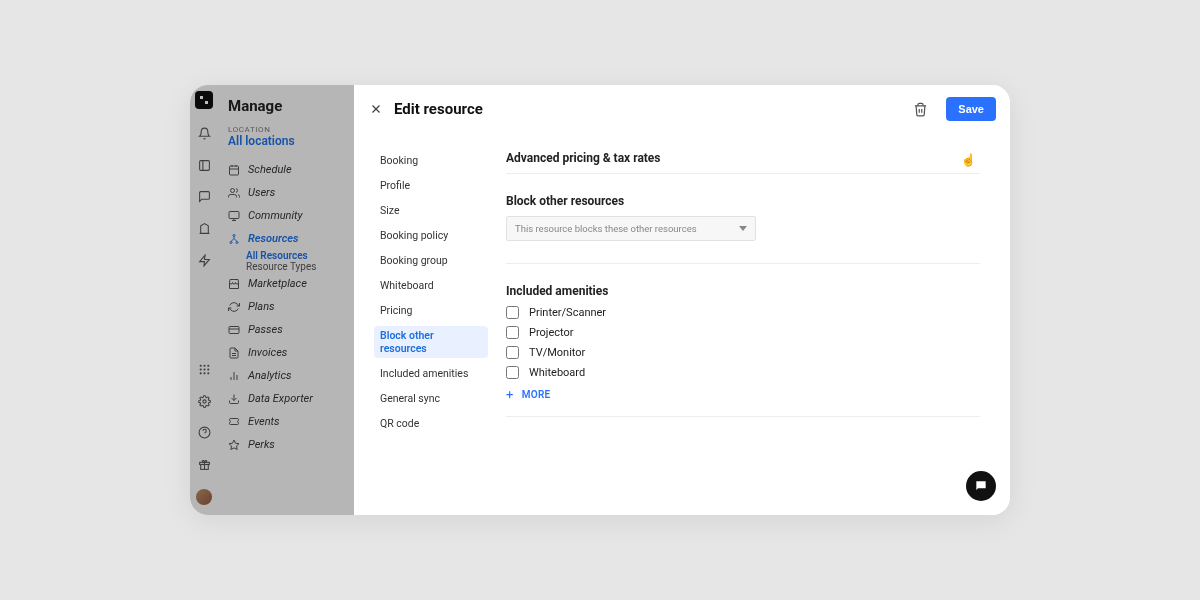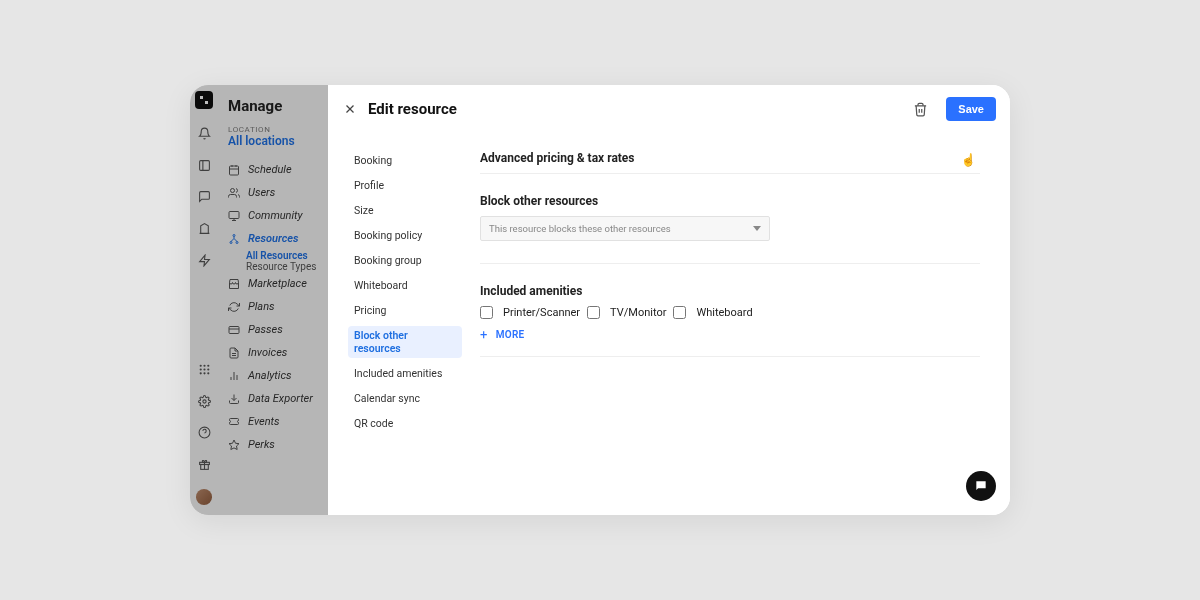--- a/index.html
+++ b/index.html
@@ -19,21 +19,21 @@
     background: #fff;
     border-radius: 18px;
     overflow: hidden;
     display: flex;
     position: relative;
     box-shadow: 0 6px 30px rgba(0,0,0,0.08);
   }
 
   
   .sidebar {
-    width: 138px;
+    width: 164px;
     background: #f3f3f3;
     display: flex;
     flex-direction: column;
     position: relative;
   }
   .scrim {
     position: absolute;
     inset: 0;
     background: rgba(0,0,0,0.25);
     pointer-events: none;
@@ -119,25 +119,25 @@
     font-size:11px;
     color:#222;
   }
   .block { margin-bottom: 20px; }
   .block-title { font-size:12px; font-weight:700; margin-bottom:8px; display:flex; align-items:center; justify-content:space-between;}
   .divider { height:1px; background:#eee; margin-top:8px; }
   .select-box {
     border:1px solid #e1e1e1; border-radius:2px; background:#f7f7f7;
     padding:6px 8px; font-size:9.5px; color:#888;
     display:flex; align-items:center; justify-content:space-between;
-    width: 290px;
+    width: 250px;
   }
   .caret-down { width:0;height:0;border-left:4px solid transparent;border-right:4px solid transparent;border-top:5px solid #888; }
 
-  .amenity-list { display:flex;flex-direction:row; gap:7px; margin-top:4px;}
+  .amenity-list { display:flex;flex-direction:column; gap:7px; margin-top:4px;}
   .amenity-row { display:flex; align-items:center; gap:10px; }
   .amenity-row input[type=checkbox]{ width:13px;height:13px; accent-color:#2a71ff; }
   .more-link { display:flex;align-items:center;gap:8px; color:#2a71ff; font-size:10px; font-weight:600; letter-spacing:0.3px; margin-top:8px; cursor:pointer;}
 
   .chat-fab {
     position:absolute; right:-10px; bottom:-10px;
     width:30px;height:30px; background:#111; border-radius:50%;
     display:flex;align-items:center;justify-content:center; color:#fff;
     transform: translate(-12px,-12px);
   }
@@ -383,21 +383,21 @@
       <nav class="section-nav">
         <div class="section-link">Booking</div>
         <div class="section-link">Profile</div>
         <div class="section-link">Size</div>
         <div class="section-link">Booking policy</div>
         <div class="section-link">Booking group</div>
         <div class="section-link">Whiteboard</div>
         <div class="section-link">Pricing</div>
         <div class="section-link active">Block other resources</div>
         <div class="section-link">Included amenities</div>
-        <div class="section-link">Calendar sync</div>
+        <div class="section-link">General sync</div>
         <div class="section-link">QR code</div>
       </nav>
 
       <div class="form-area">
 
         <div class="block" style="position:relative;">
           <div class="block-title">
             <span>Advanced pricing &amp; tax rates</span>
           </div>
           <span class="cursor-hand" style="right:4px;top:2px;">☝</span>
@@ -416,20 +416,24 @@
         </div>
 
         <div class="block">
           <div class="block-title">
             <span>Included amenities</span>
           </div>
           <div class="amenity-list">
             <label class="amenity-row">
                 <input type="checkbox" style="">
                 <span>Printer/Scanner</span>
+              </label>
+            <label class="amenity-row">
+                <input type="checkbox" style="">
+                <span>Projector</span>
               </label>
             <label class="amenity-row">
                 <input type="checkbox" style="">
                 <span>TV/Monitor</span>
               </label>
             <label class="amenity-row">
                 <input type="checkbox" style="">
                 <span>Whiteboard</span>
               </label>
           </div>

